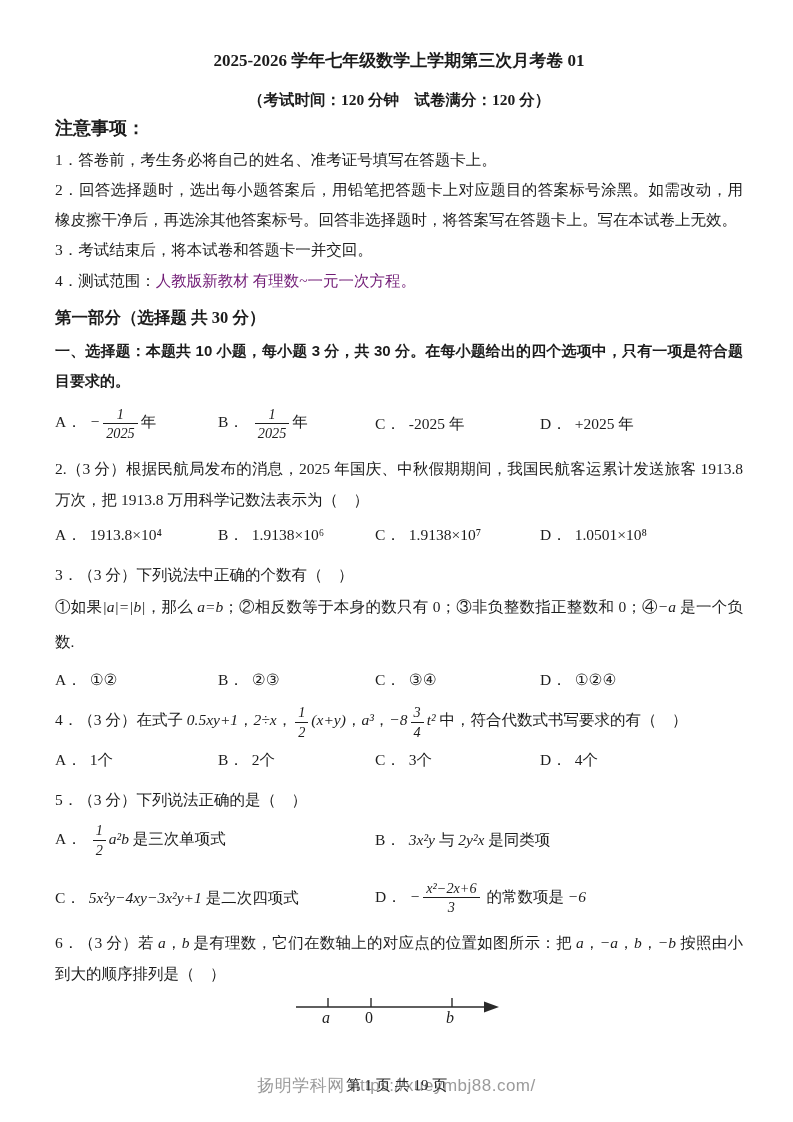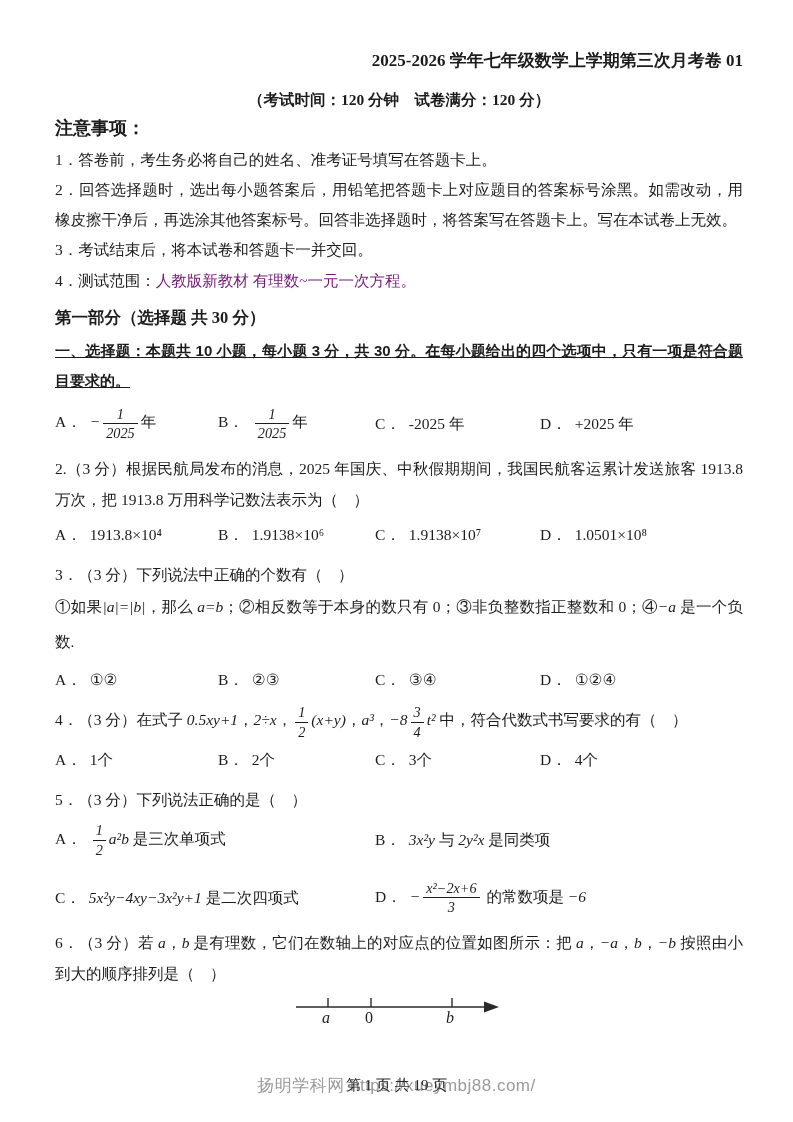--- a/index.html
+++ b/index.html
@@ -8,29 +8,29 @@
     width:793px; height:1122px;
     margin:0 auto;
     background:#ffffff;
     font-family:"Liberation Serif","DejaVu Serif",serif;
     color:#1c1c1c;
     font-size:15.5px;
     overflow:hidden;
   }
   .content { position:absolute; top:48px; left:55px; right:50px; }
 
-  .doc-title { text-align:right; font-weight:bold; font-size:17px; line-height:1.5; }
+  .doc-title { text-align:center; font-weight:bold; font-size:17px; line-height:1.5; }
   .doc-subtitle { text-align:center; font-weight:bold; font-size:15.5px; margin-top:16px; }
 
   .notice-heading { font-weight:bold; line-height:1.9; font-family:"Liberation Sans","DejaVu Sans",sans-serif; font-size:18px; }
   .notice-item { line-height:1.95; text-align:justify; }
   .red { color:#701a75; }
 
   .part-heading { text-align:left; font-weight:bold; font-size:16.5px; margin:7px 0 4px 0; line-height:1.8; }
-  .section-intro { font-weight:bold; line-height:1.95; text-align:justify; font-family:"Liberation Sans","DejaVu Sans",sans-serif; font-size:15px;text-decoration:underline; }
+  .section-intro { font-weight:bold; line-height:1.95; text-align:justify; font-family:"Liberation Sans","DejaVu Sans",sans-serif; font-size:15px; }
 
   .question { margin-top:7px; }
   .q-stem { line-height:2.0; text-align:justify; }
   .q-sub { line-height:2.25; text-align:justify; }
 
   .options { display:grid; grid-template-columns:163px 157px 165px 1fr; margin-top:3px; align-items:center; }
   .options.cols-2 { grid-template-columns:320px 1fr; row-gap:14px; }
   .opt { white-space:nowrap; line-height:1.7; padding:4px 0; }
   .opt-label { margin-right:8px; }
 

